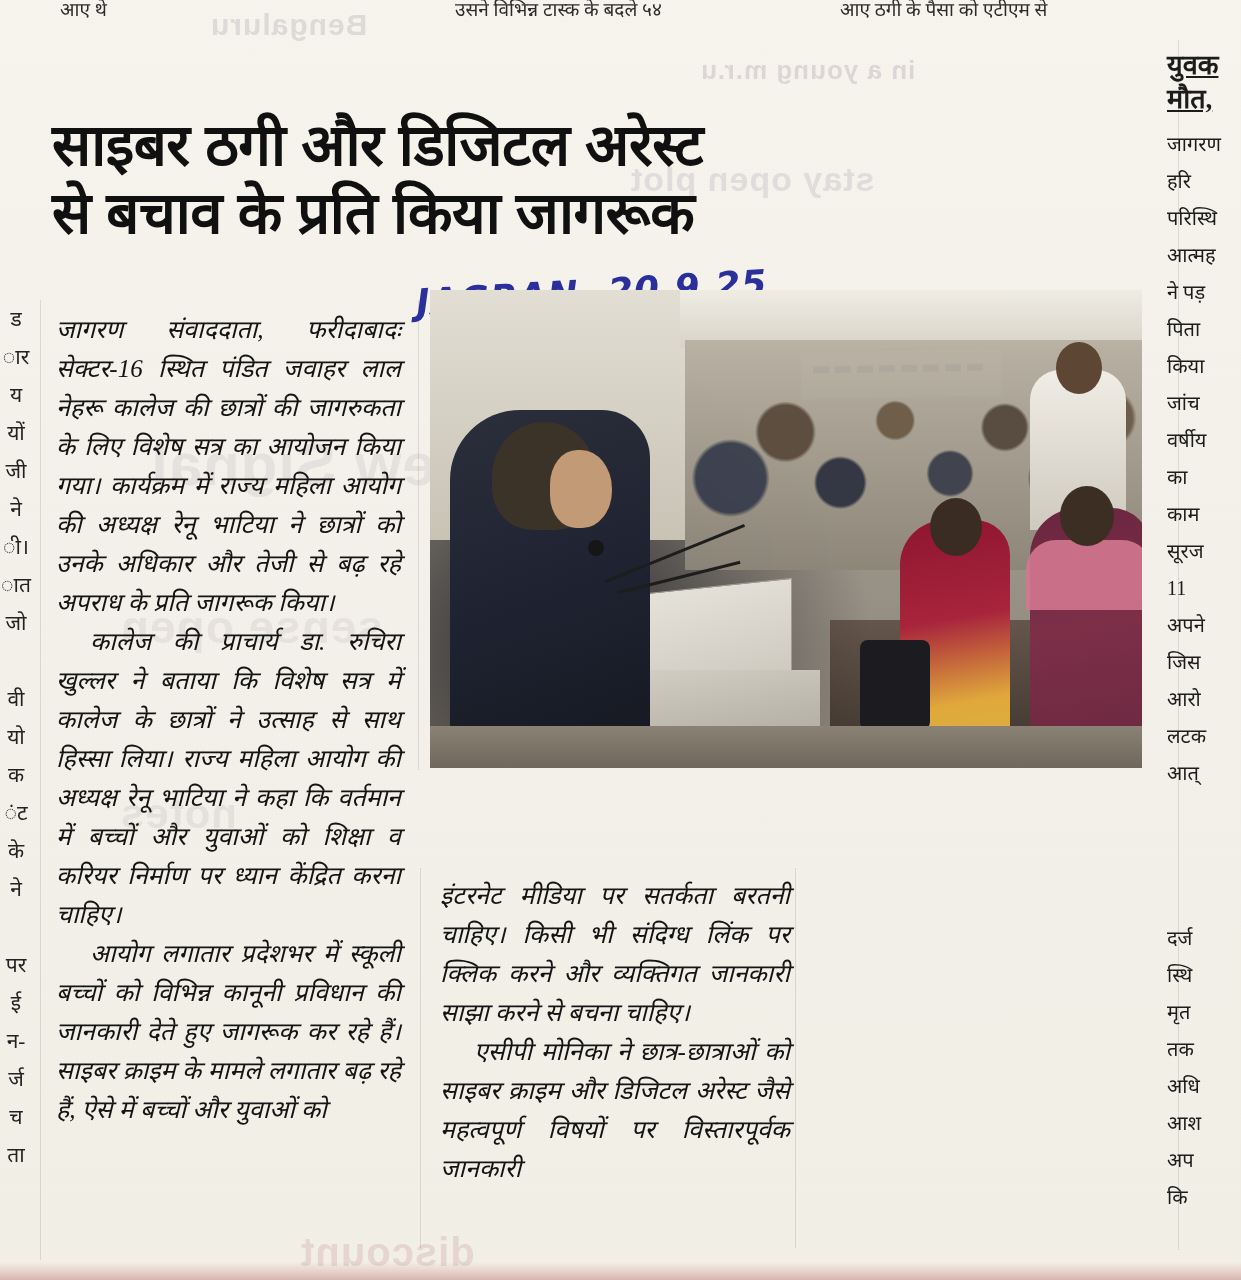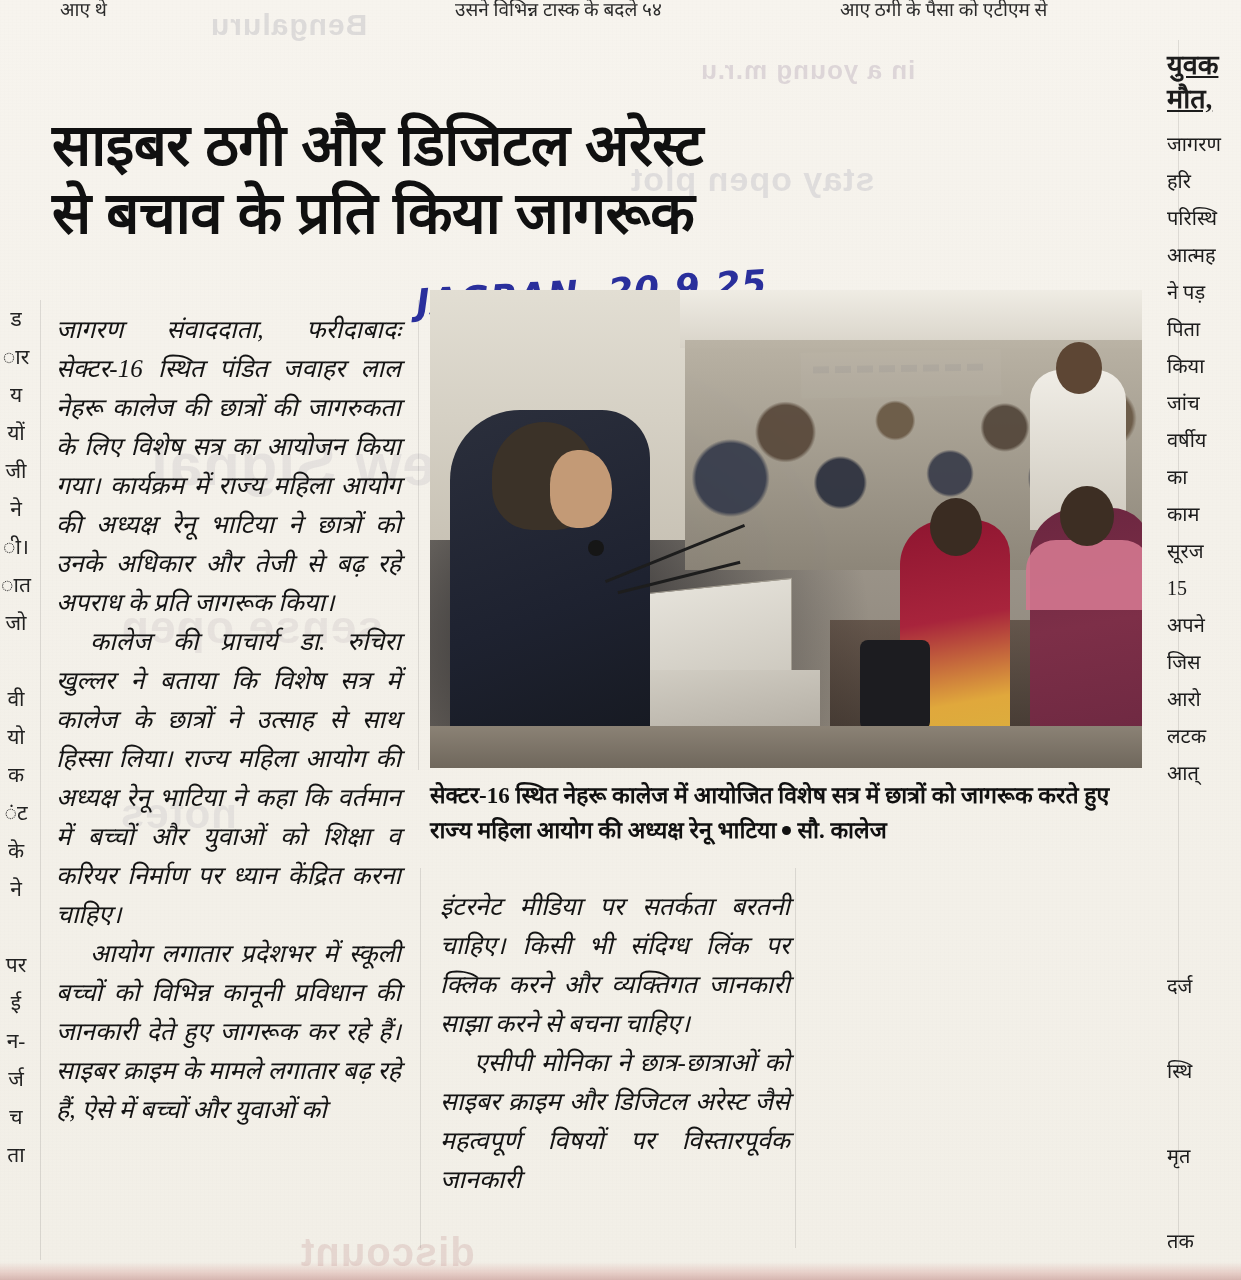--- a/index.html
+++ b/index.html
@@ -101,21 +101,21 @@
   .right-rail .rr-body div { height: 37px; overflow: hidden; }
   .right-rail-2 {
     position: absolute;
     top: 920px;
     right: 2px;
     width: 72px;
     font-size: 20px;
     line-height: 37px;
     color: #1c1c1c;
   }
-  .right-rail-2 div { height: 37px; margin-top: 48px; }
+  .right-rail-2 div { height: 37px; }
 
   
   .headline {
     position: absolute;
     top: 72px;
     left: 52px;
     width: 1030px;
     color: #101010;
     font-family: "Liberation Sans", sans-serif;
     font-weight: 700;
@@ -146,21 +146,21 @@
     font-size: 25px;
     line-height: 39px;
     text-align: justify;
     text-justify: inter-word;
     font-style: italic;
   }
   .col p { margin: 0; }
   .col p + p { text-indent: 34px; }
 
   #col-1 { top: 310px; left: 56px; width: 345px; }
-  #col-2 { top: 876px; left: 440px; width: 350px; margin-top: 11px; }
+  #col-2 { top: 876px; left: 440px; width: 350px; }
   #col-3 { top: 876px; left: 812px; width: 360px; }
 
   
   .photo-wrap {
     position: absolute;
     top: 290px;
     left: 430px;
     width: 712px;
     height: 478px;
     overflow: hidden;
@@ -392,21 +392,21 @@
       <div>परिस्थि</div>
       <div>आत्मह</div>
       <div>ने पड़</div>
       <div>पिता</div>
       <div>किया</div>
       <div>जांच</div>
       <div>वर्षीय</div>
       <div>का</div>
       <div>काम</div>
       <div>सूरज</div>
-      <div>15</div>
+      <div>11</div>
       <div>अपने</div>
       <div>जिस</div>
       <div>आरो</div>
       <div>लटक</div>
       <div>आत्</div>
     </div>
   </div>
 
   <div class="right-rail-2">
     <div>दर्ज</div>
@@ -448,23 +448,20 @@
       <div class="ph-speaker"></div>
       <div class="ph-speaker-hair"></div>
       <div class="ph-speaker-face"></div>
       <div class="ph-mic"></div>
       <div class="ph-mic2"></div>
       <div class="ph-mic-head"></div>
       <div class="ph-floor"></div>
     </div>
   </div>
 
-  <div class="caption">
-    <span>सेक्टर-16 स्थित नेहरू कालेज में आयोजित विशेष सत्र में छात्रों को जागरूक करते हुए राज्य महिला आयोग की अध्यक्ष रेनू भाटिया</span><span class="dot"></span><span>सौ. कालेज</span>
-  </div>
 
   <div class="col" id="col-1">
     <p>जागरण संवाददाता, फरीदाबादः सेक्टर-16 स्थित पंडित जवाहर लाल नेहरू कालेज की छात्रों की जागरुकता के लिए विशेष सत्र का आयोजन किया गया। कार्यक्रम में राज्य महिला आयोग की अध्यक्ष रेनू भाटिया ने छात्रों को उनके अधिकार और तेजी से बढ़ रहे अपराध के प्रति जागरूक किया।</p>
     <p>कालेज की प्राचार्य डा. रुचिरा खुल्लर ने बताया कि विशेष सत्र में कालेज के छात्रों ने उत्साह से साथ हिस्सा लिया। राज्य महिला आयोग की अध्यक्ष रेनू भाटिया ने कहा कि वर्तमान में बच्चों और युवाओं को शिक्षा व करियर निर्माण पर ध्यान केंद्रित करना चाहिए।</p>
     <p>आयोग लगातार प्रदेशभर में स्कूली बच्चों को विभिन्न कानूनी प्रविधान की जानकारी देते हुए जागरूक कर रहे हैं। साइबर क्राइम के मामले लगातार बढ़ रहे हैं, ऐसे में बच्चों और युवाओं को</p>
   </div>
 
   <div class="col" id="col-2">
     <p>इंटरनेट मीडिया पर सतर्कता बरतनी चाहिए। किसी भी संदिग्ध लिंक पर क्लिक करने और व्यक्तिगत जानकारी साझा करने से बचना चाहिए।</p>
     <p>एसीपी मोनिका ने छात्र-छात्राओं को साइबर क्राइम और डिजिटल अरेस्ट जैसे महत्वपूर्ण विषयों पर विस्तारपूर्वक जानकारी</p>

